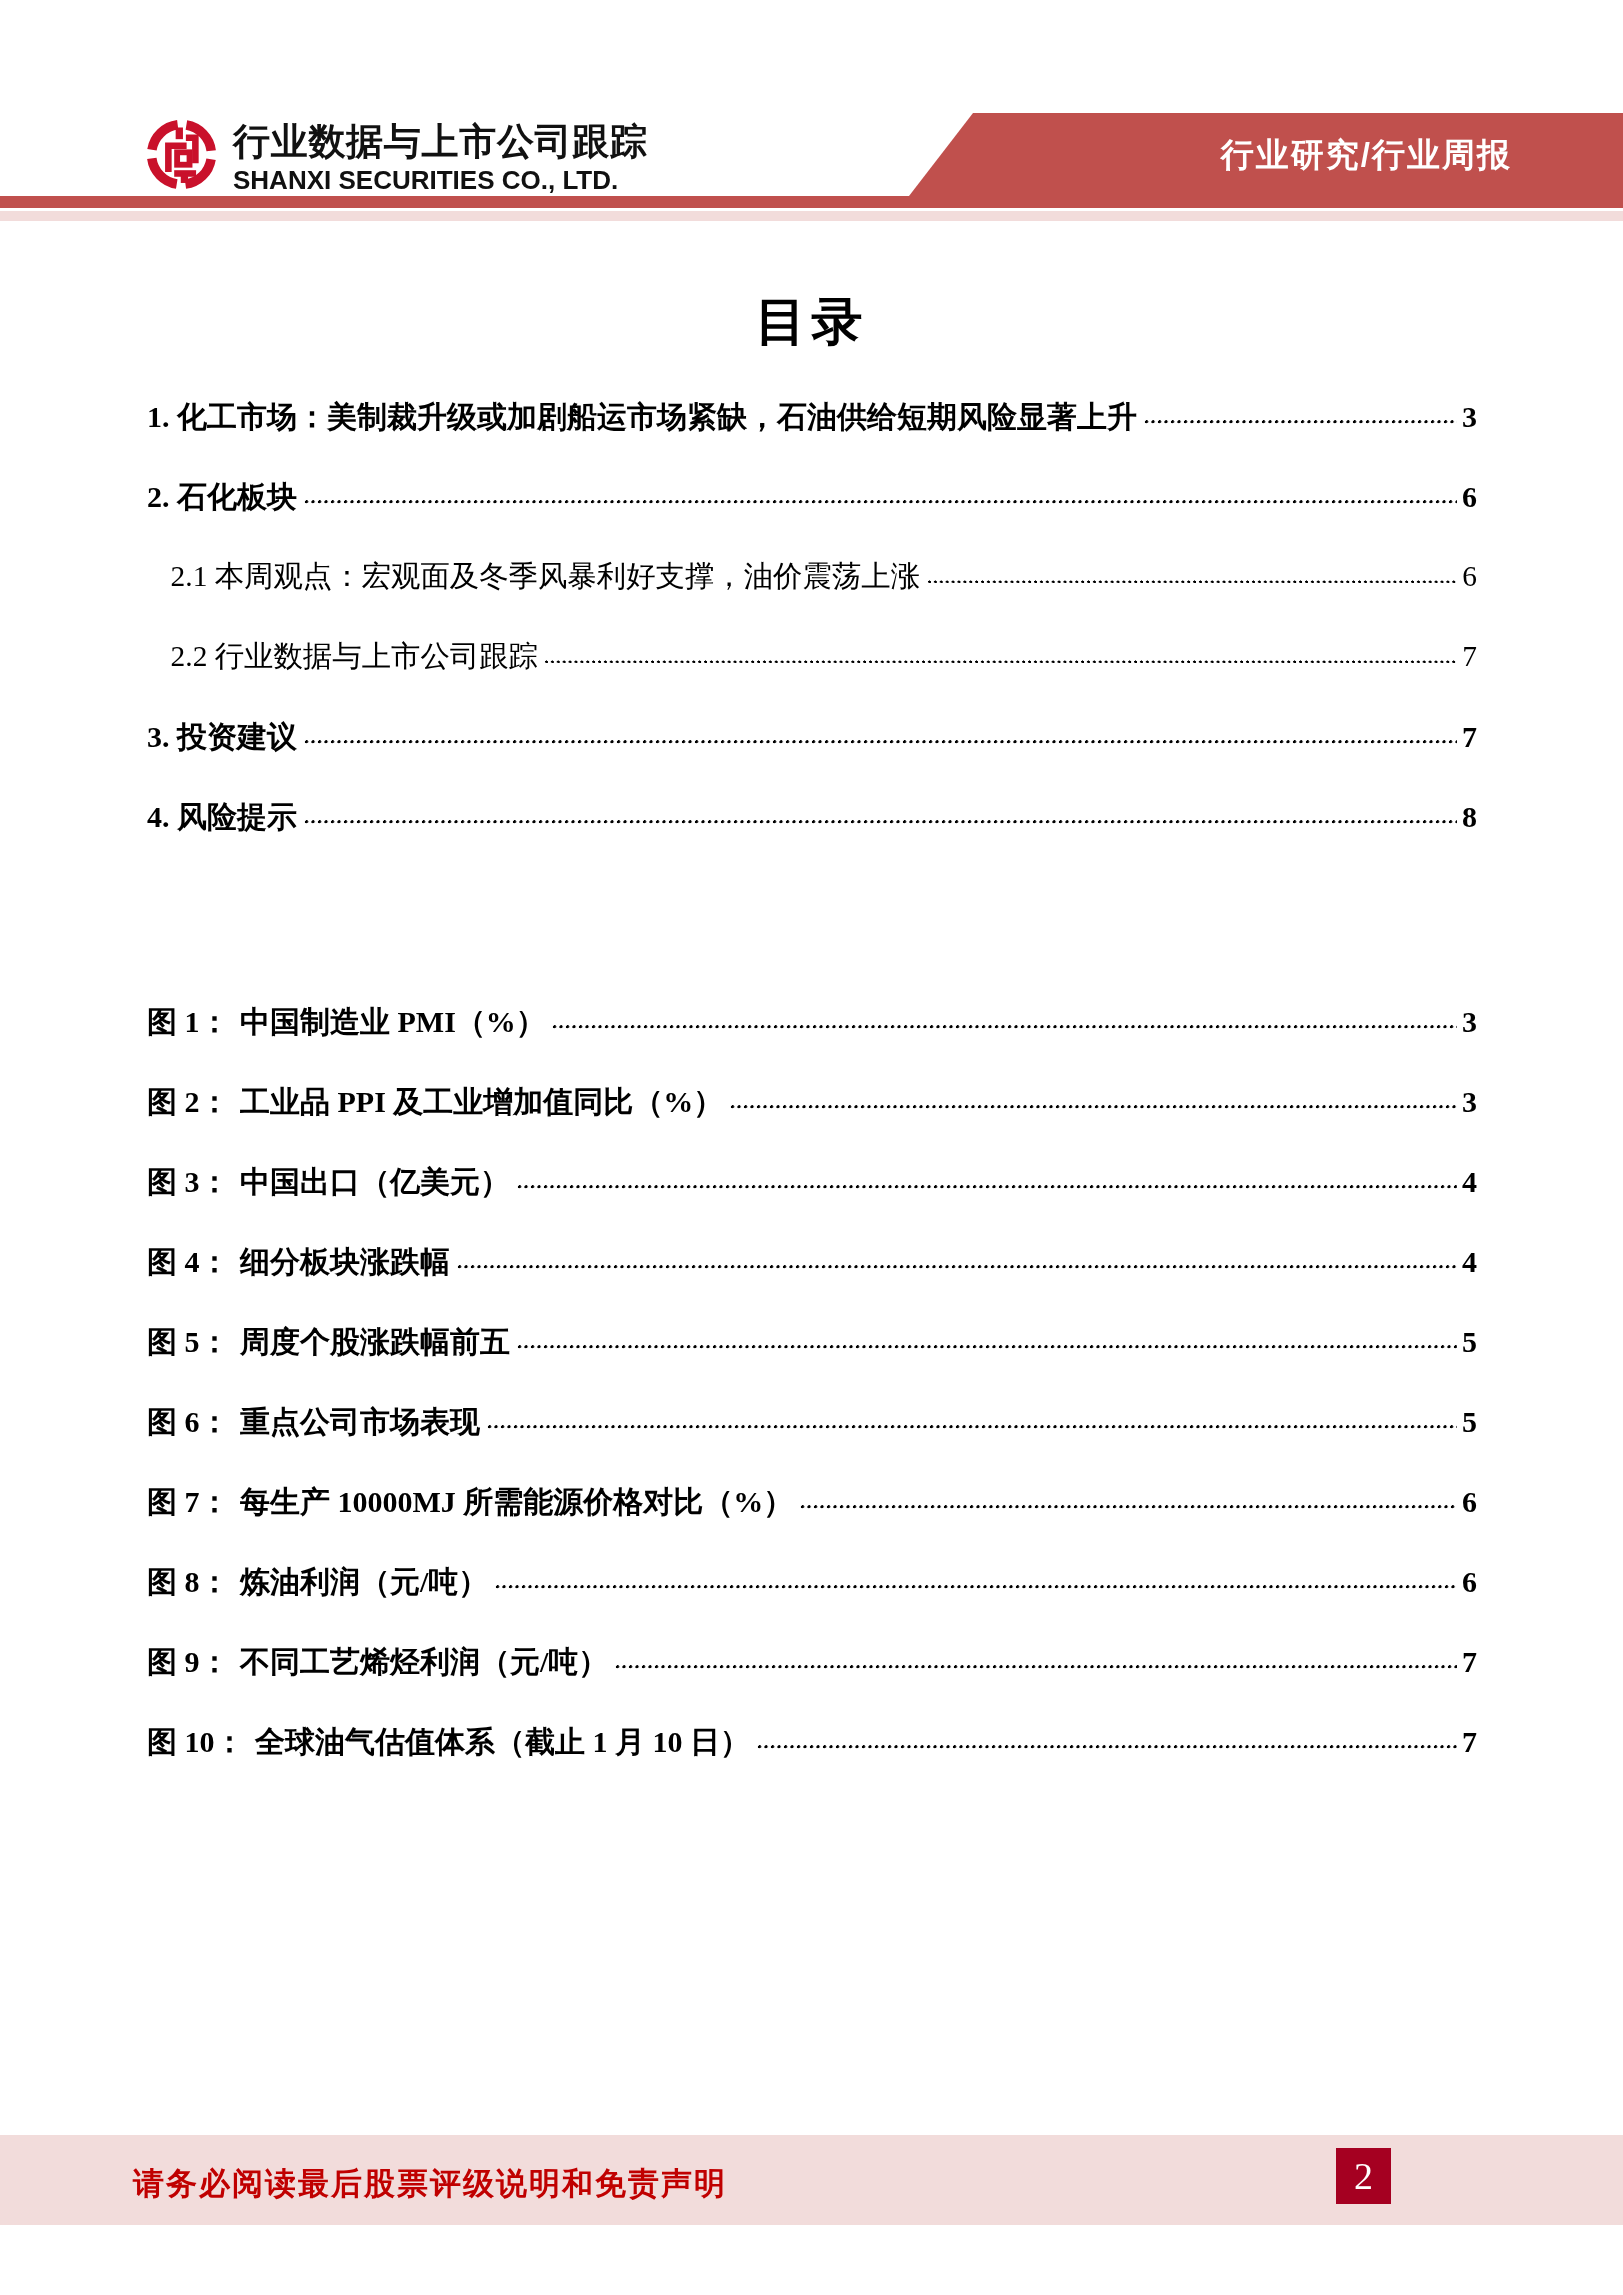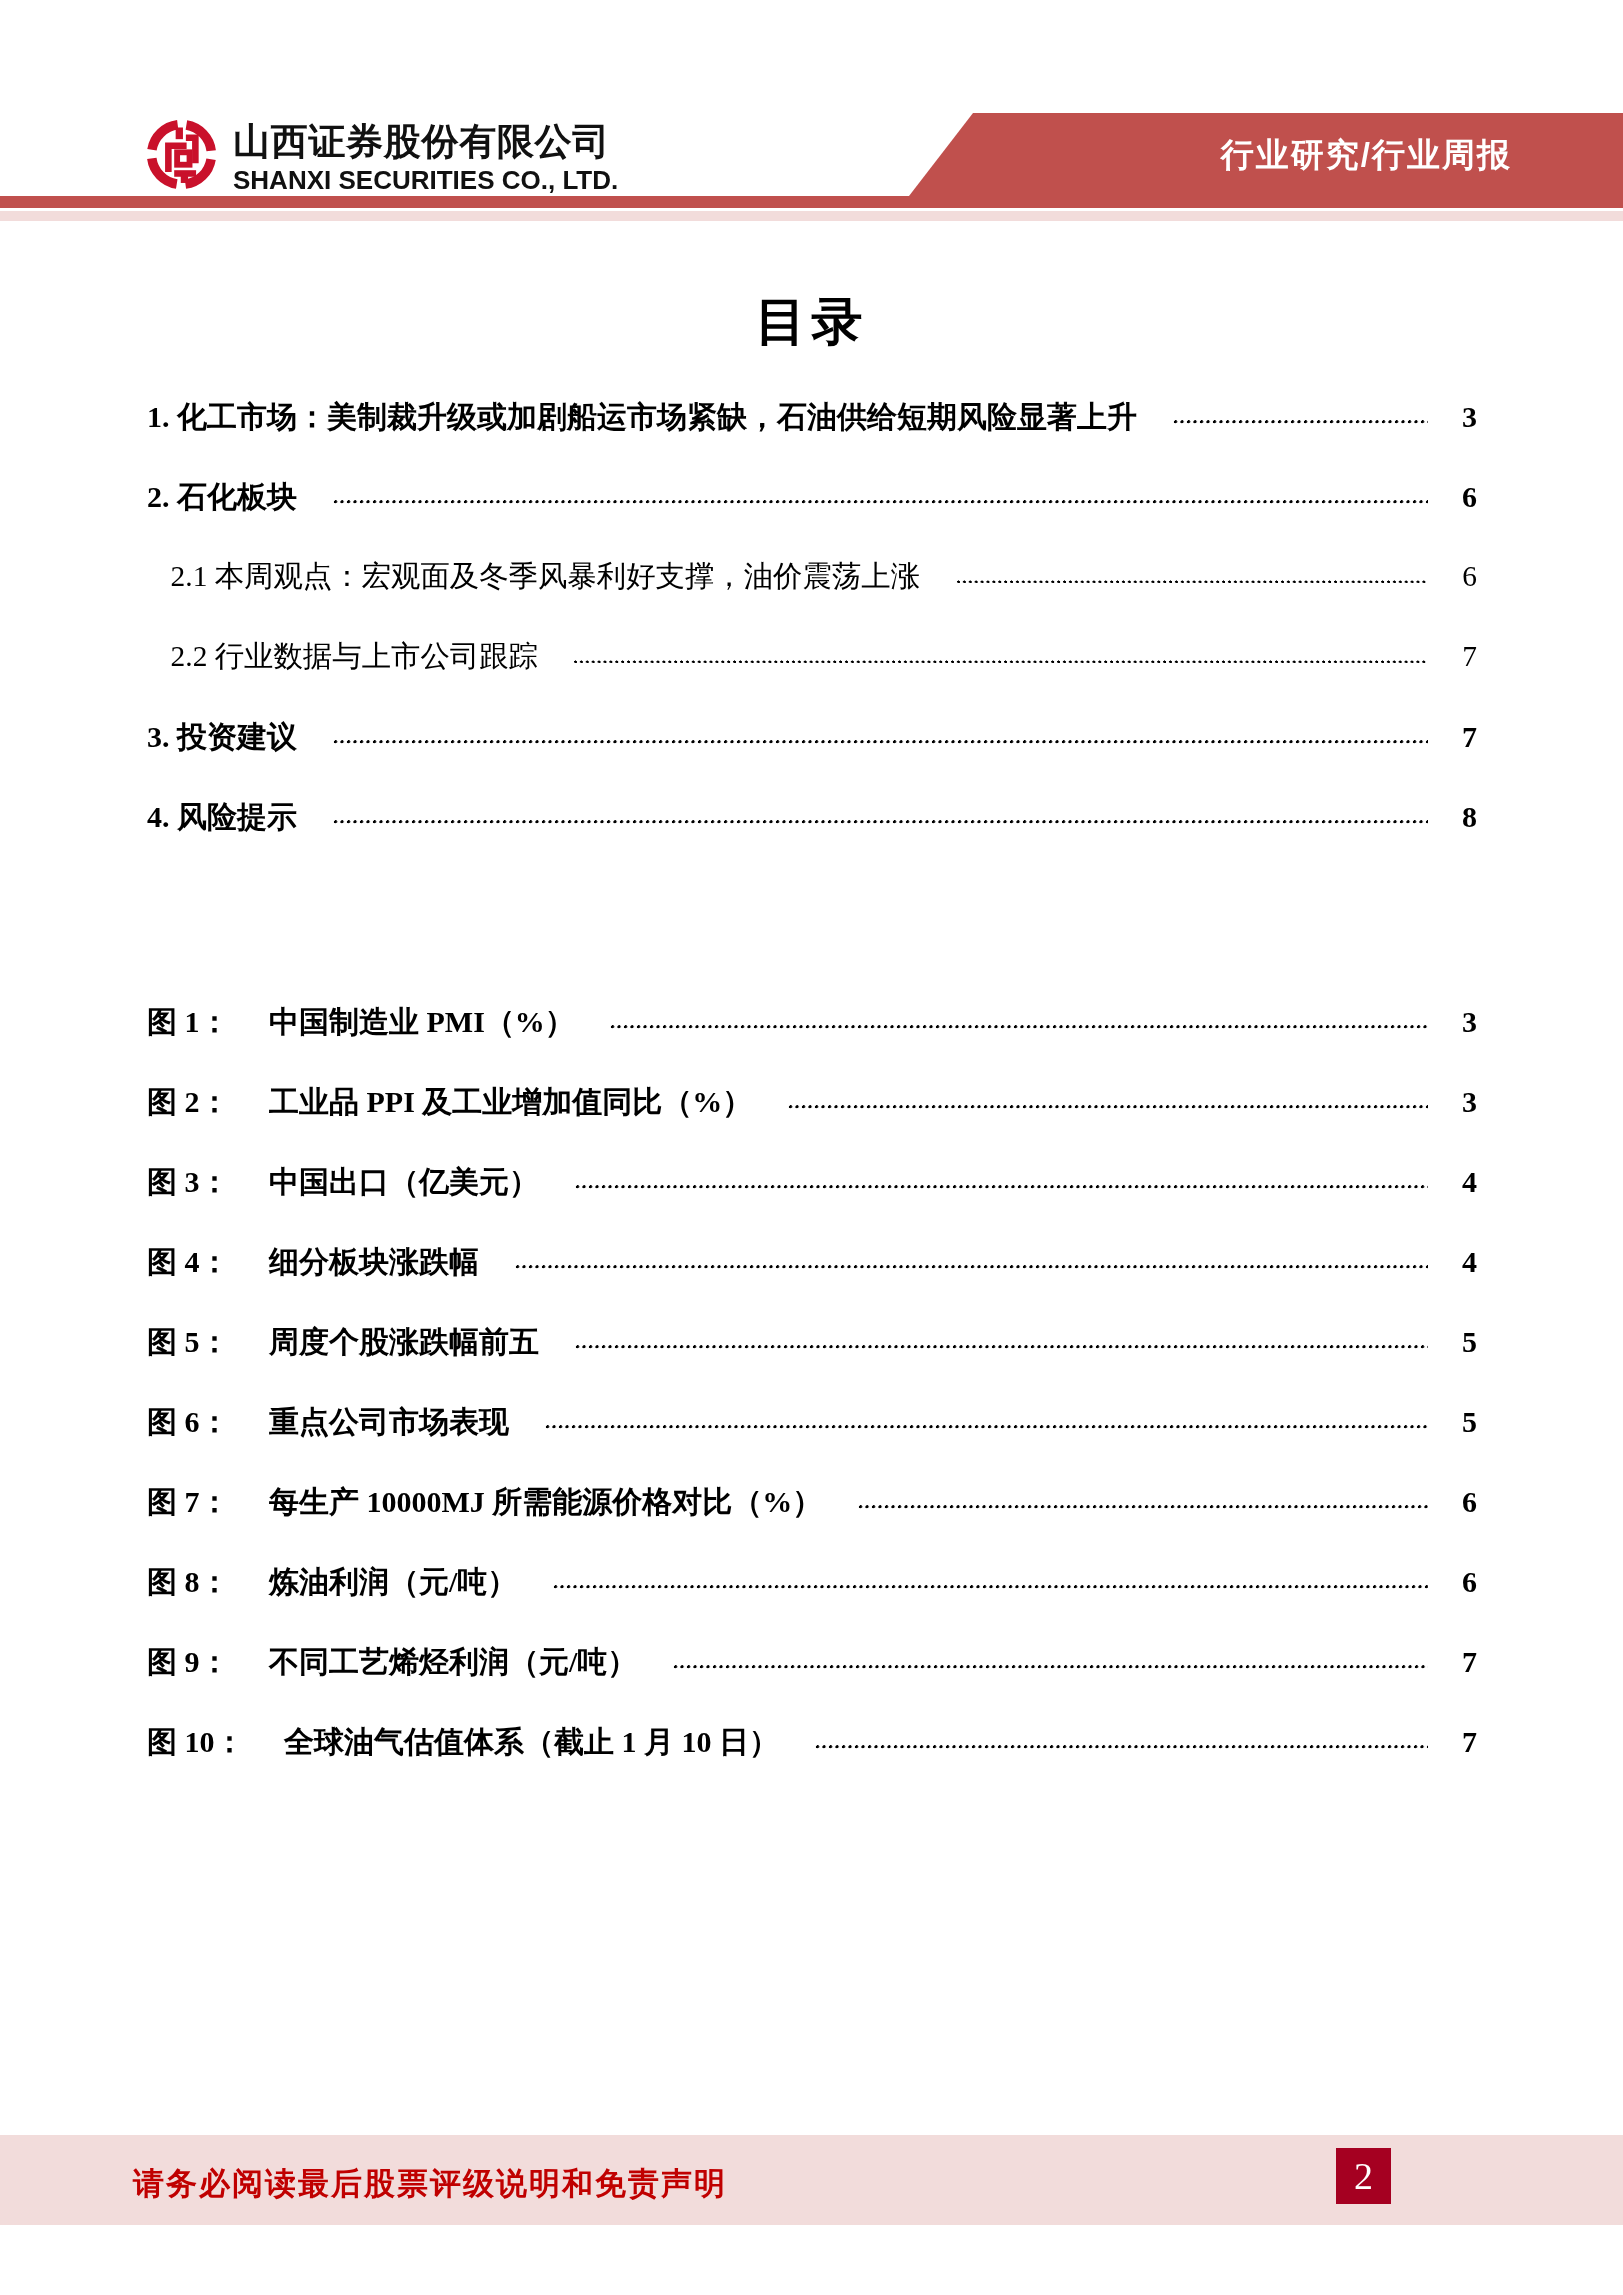--- a/index.html
+++ b/index.html
@@ -34,21 +34,21 @@
   .sec-title{
     position:absolute;left:0;width:1623px;text-align:center;
     font-weight:bold;font-size:51px;letter-spacing:5.2px;line-height:1.1;white-space:nowrap;
   }
   .toc-title{top:294px;}
   .fig-title{top:903px;}
   
   .list{position:absolute;left:147px;width:1330px;}
   .toc-list{top:377px;}
   .fig-list{top:982px;}
-  .row{display:flex;align-items:center;height:80px;font-size:30px;line-height:1.2;gap:29px;}
+  .row{display:flex;align-items:center;height:80px;font-size:30px;line-height:1.2;}
   .fig-list .row{height:80px;}
   .row.l1{font-weight:bold;}
   .row.l2{font-weight:normal;font-size:29.4px;padding-left:23.6px;}
   .row.fig{font-weight:bold;}
   .lbl{white-space:nowrap;flex:0 0 auto;}
   .fig-no{white-space:nowrap;flex:0 0 auto;margin-right:10.5px;}
   .leader{
     flex:1 1 auto;height:30px;margin:0 5.2px 0 6.5px;min-width:26px;
     background-image:radial-gradient(circle at 2.6px 66%,#000 1.4px,transparent 1.8px);
     background-size:6.5px 30px;background-repeat:repeat-x;
@@ -82,21 +82,21 @@
         <path d="M47 13 V29" stroke-width="10"></path>
         <path d="M57 38 H32 V74" stroke-width="9"></path>
         <rect x="44" y="47" width="17" height="17" stroke-width="8"></rect>
         <path d="M56 27 H69 V62" stroke-width="9"></path>
         <path d="M70 76 H40" stroke-width="9"></path>
         <path d="M54 76 V89" stroke-width="10"></path>
       </g>
     </svg>
   </div>
   <div class="company">
-    <div class="company-cn">山西证券股份有限公司</div>
+    <div class="company-cn">行业数据与上市公司跟踪</div>
     <div class="company-en">SHANXI SECURITIES CO., LTD.</div>
   </div>
   <div class="banner">
     <div class="banner-text">行业研究/行业周报</div>
   </div>
   <div class="redbar"></div>
   <div class="pinkbar"></div>
 
   <div class="sec-title toc-title">目录</div>
   <div class="list toc-list">

